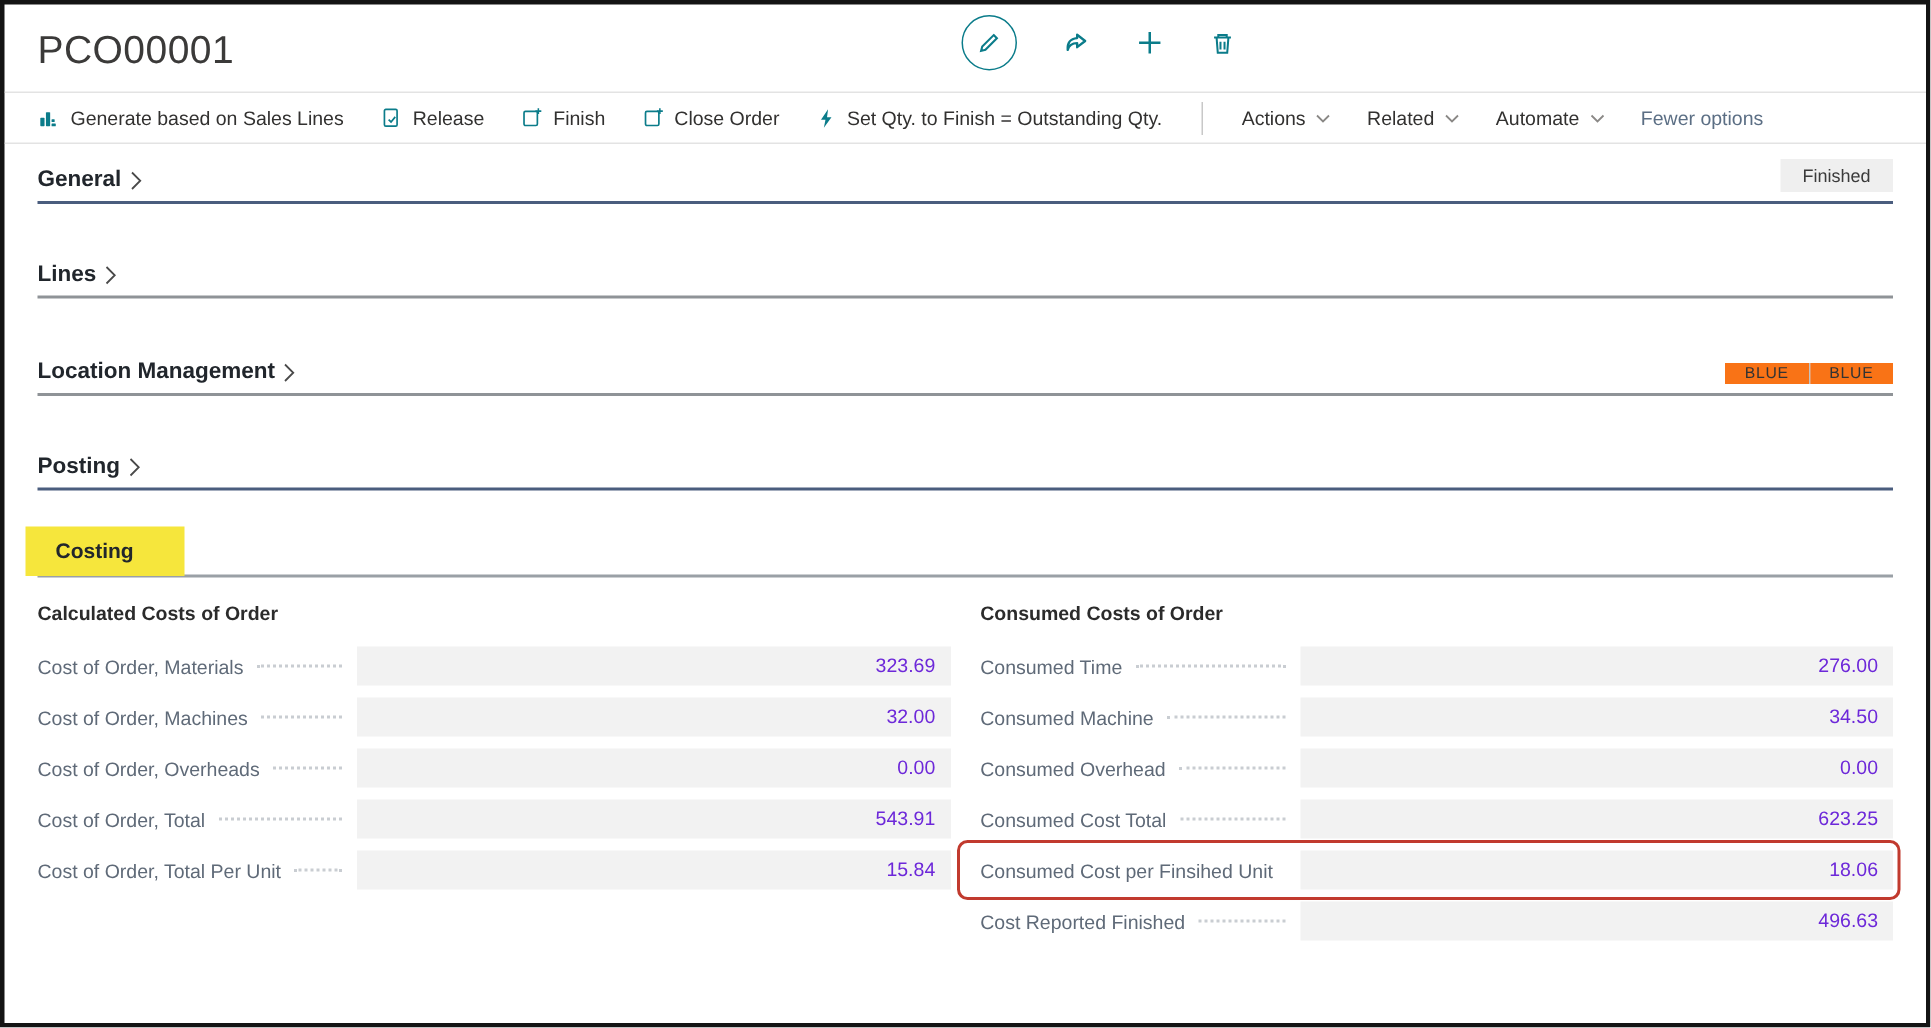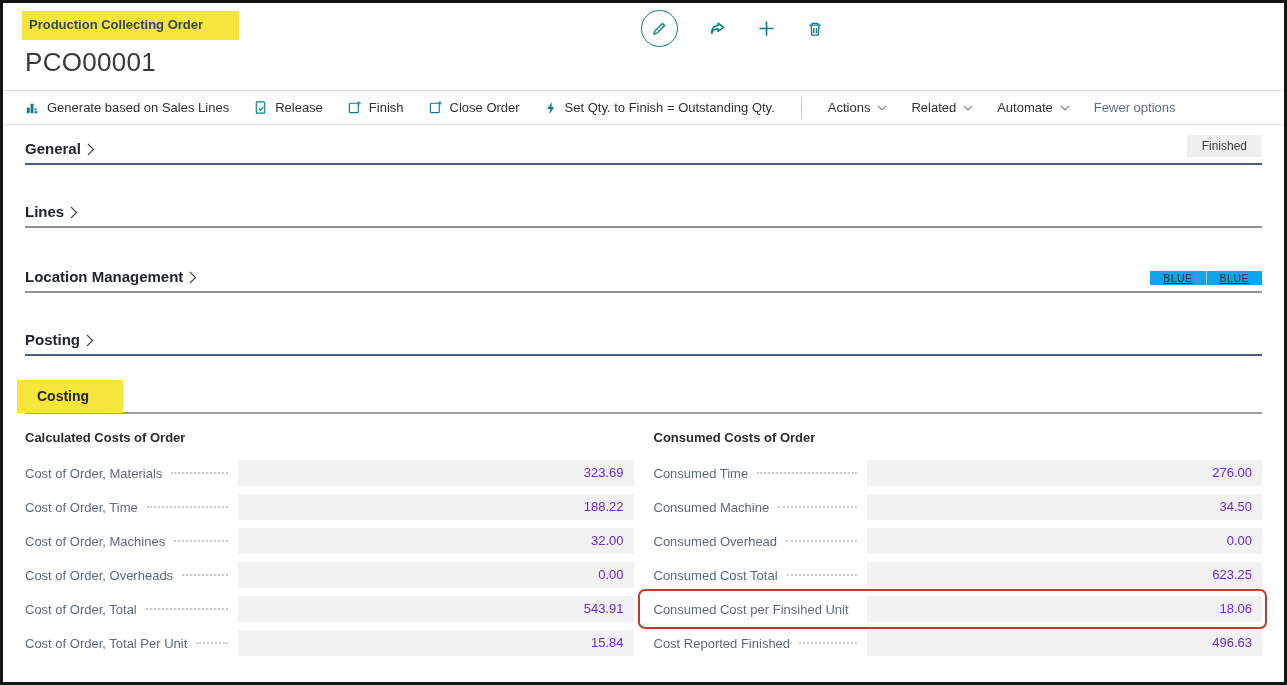--- a/index.html
+++ b/index.html
@@ -34,21 +34,21 @@
   .u-blue  { border-bottom:2px solid #4a5d7e; }
   .u-gray  { border-bottom:2px solid #8f9397; }
   .u-gray2 { border-bottom:2px solid #9aa0a6; }
   .ft-general  { margin-top:10px; }
   .ft-lines    { margin-top:38px; }
   .ft-location { margin-top:40px; }
   .ft-posting  { margin-top:38px; }
   .ft-costing  { margin-top:32px; }
   .badge { background:#efefef; color:#3b3b3b; font-size:12px; padding:4px 15px; }
   .badge-group { display:flex; }
-  .badge-sm { background:#0ea5e9; color:#333; font-size:10.5px; letter-spacing:.5px; padding:1px 13px;text-decoration:underline; }
+  .badge-sm { background:#f97316; color:#333; font-size:10.5px; letter-spacing:.5px; padding:1px 13px; }
   .badge-sm:first-child { border-right:1px solid #c2c2c2; }
   .hl-costing { display:inline-block; background:#f6e63c; color:#21262c; font-size:14px; font-weight:700;
                 padding:8px 34px 9px 20px; margin:-8px 0 -7px -8px; position:relative; }
 
   
   .cost-grid { display:grid; grid-template-columns:1fr 1fr; column-gap:20px; margin-top:16px; }
   .col-header { font-size:13px; font-weight:700; color:#2b2b2b; margin-bottom:14px; height:16px; }
   .frow { display:flex; align-items:center; height:26px; margin-bottom:8px; position:relative; }
   .flabel-wrap { width:213px; min-width:213px; display:flex; align-items:center; }
   .flabel { font-size:13px; color:#5f6a78; white-space:nowrap; }
@@ -57,21 +57,20 @@
             font-size:13px; color:#6d28d9; cursor:text; }
   .red-ring { position:absolute; left:-16px; right:-5px; top:-7px; bottom:-7px;
               border:2.5px solid #c13a2e; border-radius:7px; pointer-events:none; }
 </style>
 </head>
 <body>
 
 <div class="page">
 
   <div class="card-header">
-    <div class="breadcrumb">Production Collecting Order</div>
     <div class="top-icons">
       <div class="icon-btn icon-circle">
         <span style="display:flex">
           <svg width="17" height="17" viewBox="0 0 16 16" fill="none" stroke="#0b7c8a" stroke-width="1.3">
               <path d="M10.8 3.2l2 2L5.6 12.4l-2.7.7.7-2.7z"></path>
             </svg>
         </span>
       </div>
       <div class="icon-btn">
         <span style="display:flex">
@@ -248,27 +247,20 @@
 
           <div class="frow">
             <div class="flabel-wrap">
                 <span class="flabel">Cost of Order, Materials</span>
                 <span class="dots"></span>
               </div>
             <div class="fvalue">323.69</div>
           </div>
           <div class="frow">
             <div class="flabel-wrap">
-                <span class="flabel">Cost of Order, Time</span>
-                <span class="dots"></span>
-              </div>
-            <div class="fvalue">188.22</div>
-          </div>
-          <div class="frow">
-            <div class="flabel-wrap">
                 <span class="flabel">Cost of Order, Machines</span>
                 <span class="dots"></span>
               </div>
             <div class="fvalue">32.00</div>
           </div>
           <div class="frow">
             <div class="flabel-wrap">
                 <span class="flabel">Cost of Order, Overheads</span>
                 <span class="dots"></span>
               </div>

